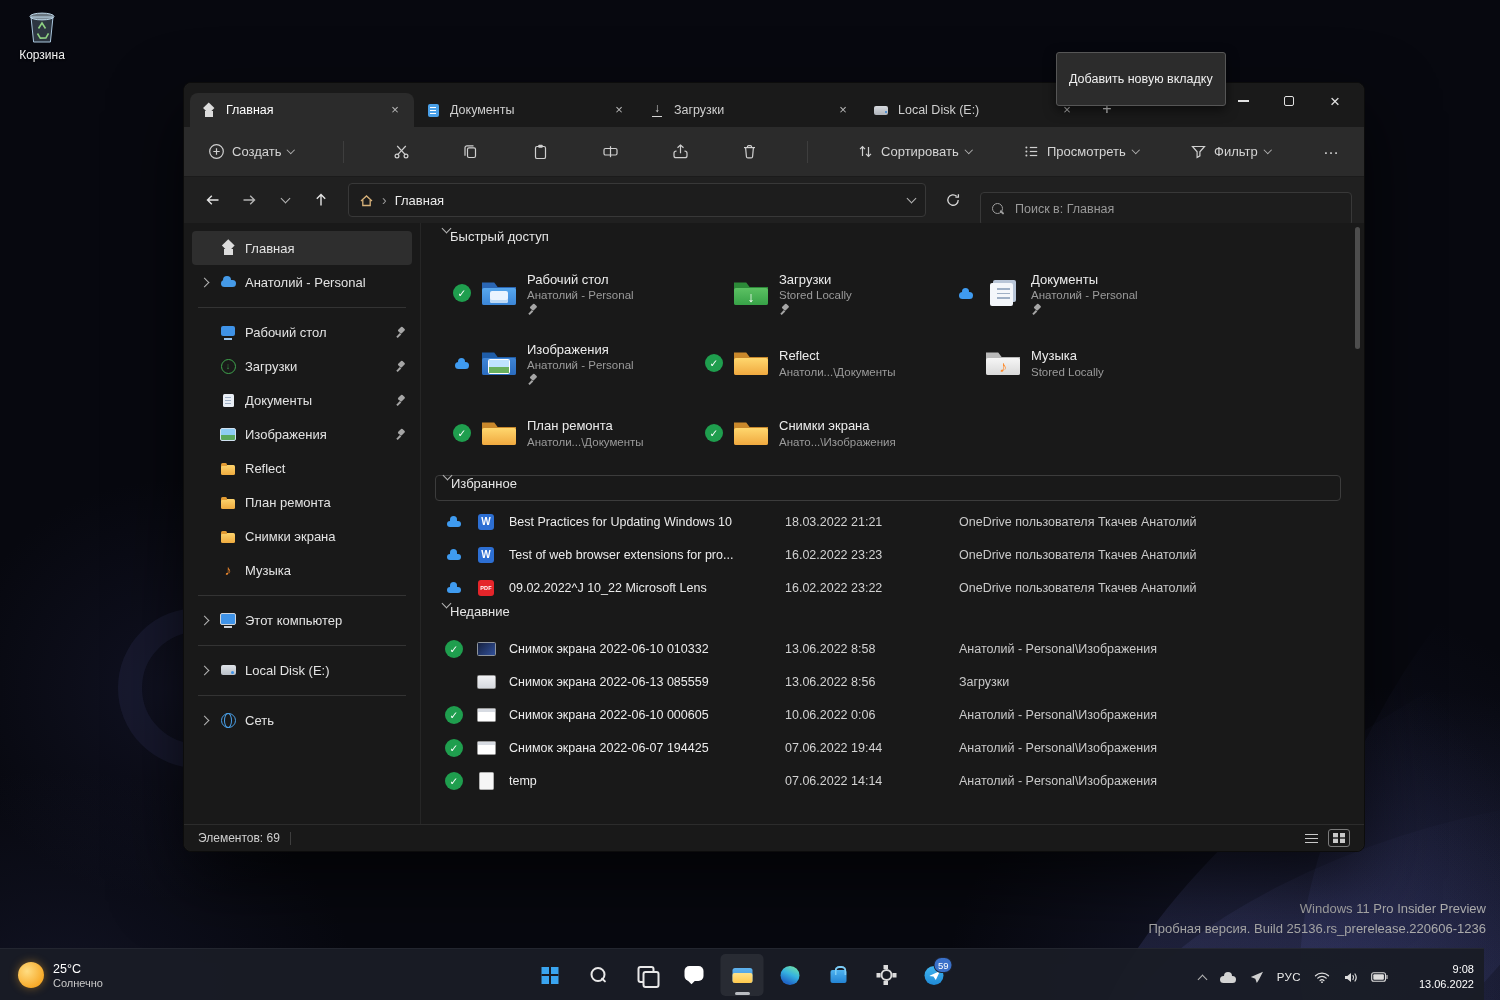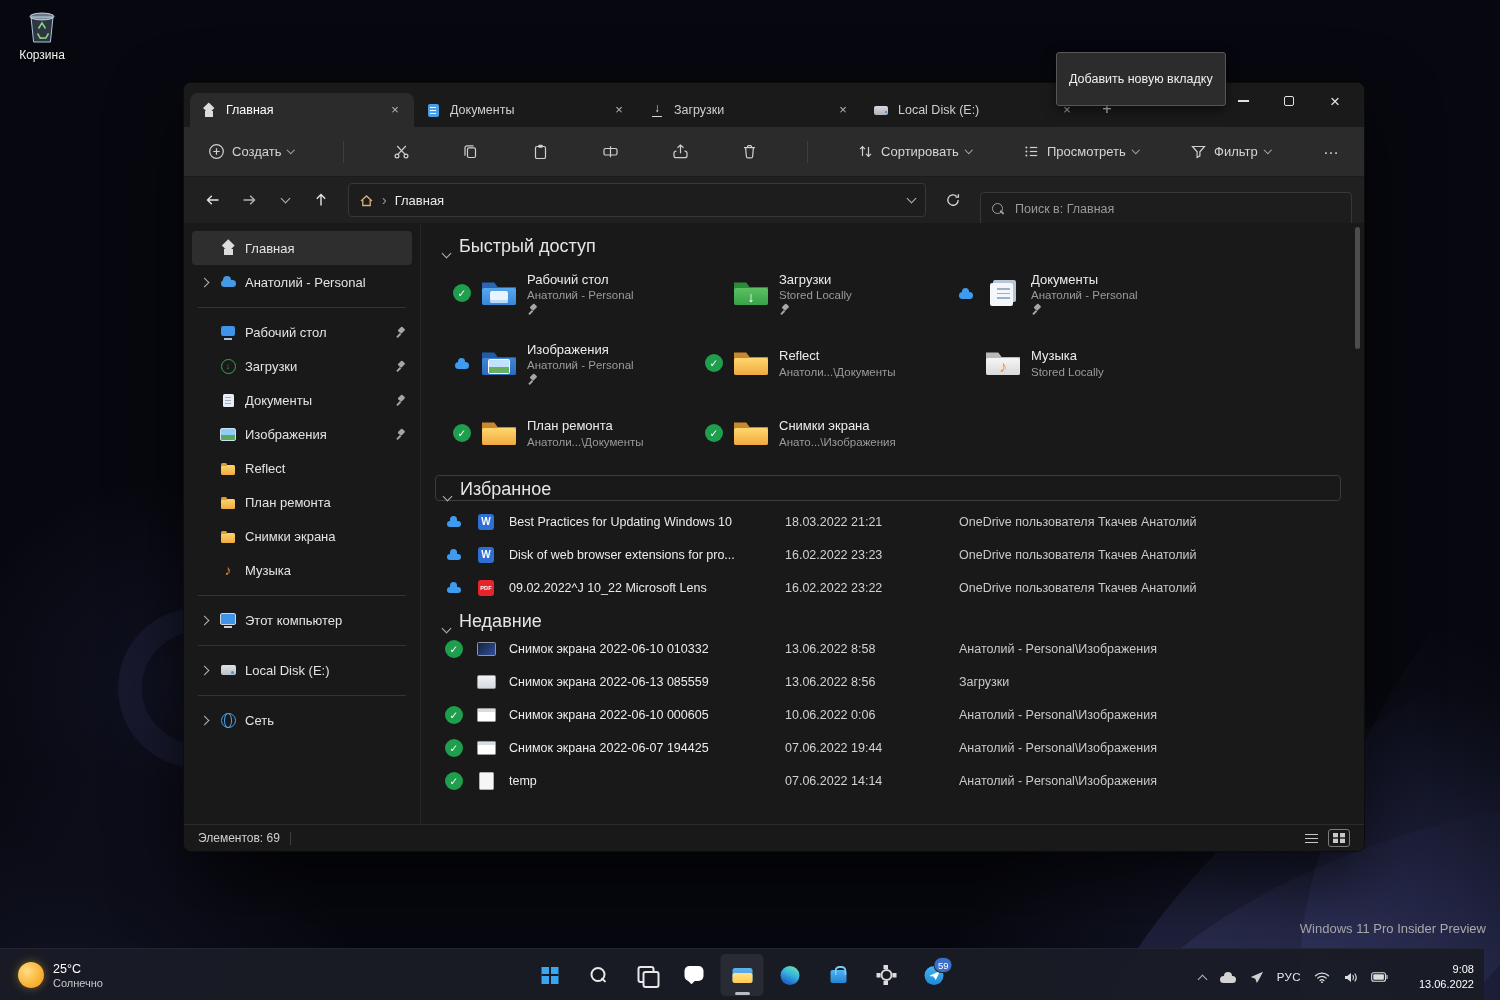--- a/index.html
+++ b/index.html
@@ -116,21 +116,21 @@
   .si-network::after  { content:""; position:absolute; width:5.5px; height:13px; border-radius:50%; border:1px solid #4aa0e8; }
 
   
   .pin { position:relative; width:11px; height:11px; display:inline-block; flex:none; }
   .pin::before { content:""; position:absolute; left:4px; top:0.5px; width:4.5px; height:6px; background:#a6a6a6; border-radius:1px; transform:rotate(45deg); }
   .pin::after  { content:""; position:absolute; left:3px; top:6.5px; width:1.6px; height:4.5px; background:#a6a6a6; transform:rotate(45deg); }
   .spin { margin-left:auto; }
 
   
   .content { flex:1; padding:6px 8px 0 14px; overflow:hidden; position:relative; }
-  .sechead { display:flex; align-items:flex-end; gap:9px; height:28px; padding:0 8px; color:#e6e6e6; font-size:18px; }
+  .sechead { display:flex; align-items:flex-start; height:28px; padding:0 8px; color:#e6e6e6; font-size:13px; }
   .sechead.boxed { border:1px solid #3c3c3c; border-radius:4px; height:26px; margin:10px 2px 4px 0; }
 
   .tiles { display:grid; grid-template-columns:repeat(3,252px); row-gap:6px; margin:4px 0 2px 10px; }
   .tile { display:flex; align-items:center; gap:9px; height:64px; padding:4px 8px; border-radius:4px; }
   .tmeta { display:flex; flex-direction:column; gap:2.5px; min-width:0; }
   .tname { font-size:13px; color:#ececec; white-space:nowrap; overflow:hidden; text-overflow:ellipsis; }
   .tsub  { font-size:11.5px; color:#9b9b9b; white-space:nowrap; }
 
   
   .bdg { width:18px; height:18px; border-radius:50%; position:relative; flex:none; display:flex; align-items:center; justify-content:center; }
@@ -260,20 +260,21 @@
       <path d="M10 11h22l-2.6 25h-16.8z" fill="rgba(160,190,215,.25)" stroke="#a9c6dd" stroke-width="1"></path>
       <ellipse cx="21" cy="10.5" rx="12" ry="3.4" fill="rgba(205,228,242,.5)" stroke="#bcd6e8" stroke-width="1"></ellipse>
       <path d="M17.5 22.5l3.5-5.5 3.5 5.5" stroke="#8ed083" stroke-width="1.6" fill="none"></path>
       <path d="M16.5 27.5l2.8 4.6 5.6-.2 2.6-4.6" stroke="#8ed083" stroke-width="1.6" fill="none"></path>
     </svg>
     <div class="bin-label">Корзина</div>
   </div>
 
   <div class="watermark">
     <div>Windows 11 Pro Insider Preview</div>
+    <div>Пробная версия. Build 25136.rs_prerelease.220606-1236</div>
   </div>
 
   <div class="tooltip">Добавить новую вкладку</div>
 
   <div class="window">
 
     <div class="tabrow">
       <div class="tabs">
 
           <div class="tab tab-active">
@@ -684,21 +685,21 @@
               <span class="bdg badge-cloud"></span>
               <span class="ficon doc-word"></span>
               <span class="fname">Best Practices for Updating Windows 10</span>
               <span class="fdate">18.03.2022 21:21</span>
               <span class="floc">OneDrive пользователя Ткачев Анатолий</span>
             </div>
 
             <div class="frow">
               <span class="bdg badge-cloud"></span>
               <span class="ficon doc-word"></span>
-              <span class="fname">Disk of web browser extensions for pro...</span>
+              <span class="fname">Test of web browser extensions for pro...</span>
               <span class="fdate">16.02.2022 23:23</span>
               <span class="floc">OneDrive пользователя Ткачев Анатолий</span>
             </div>
 
             <div class="frow">
               <span class="bdg badge-cloud"></span>
               <span class="ficon doc-pdf"></span>
               <span class="fname">09.02.2022^J 10_22 Microsoft Lens</span>
               <span class="fdate">16.02.2022 23:22</span>
               <span class="floc">OneDrive пользователя Ткачев Анатолий</span>

